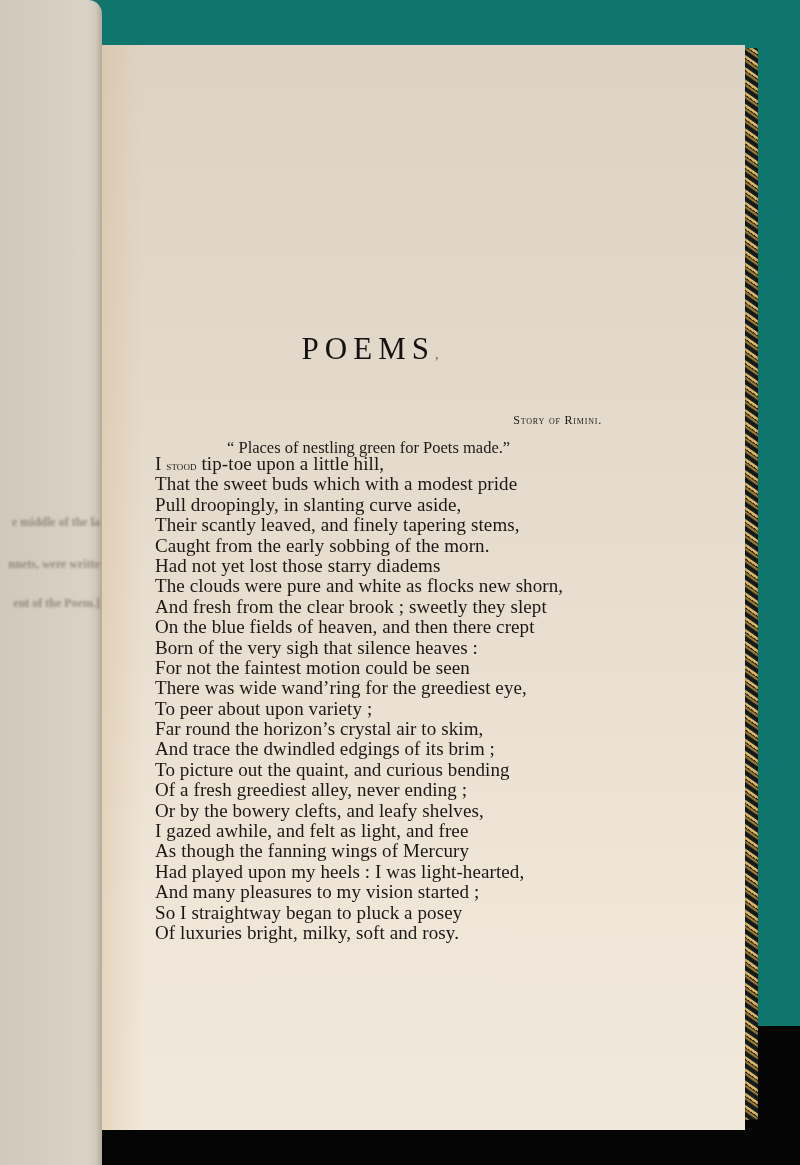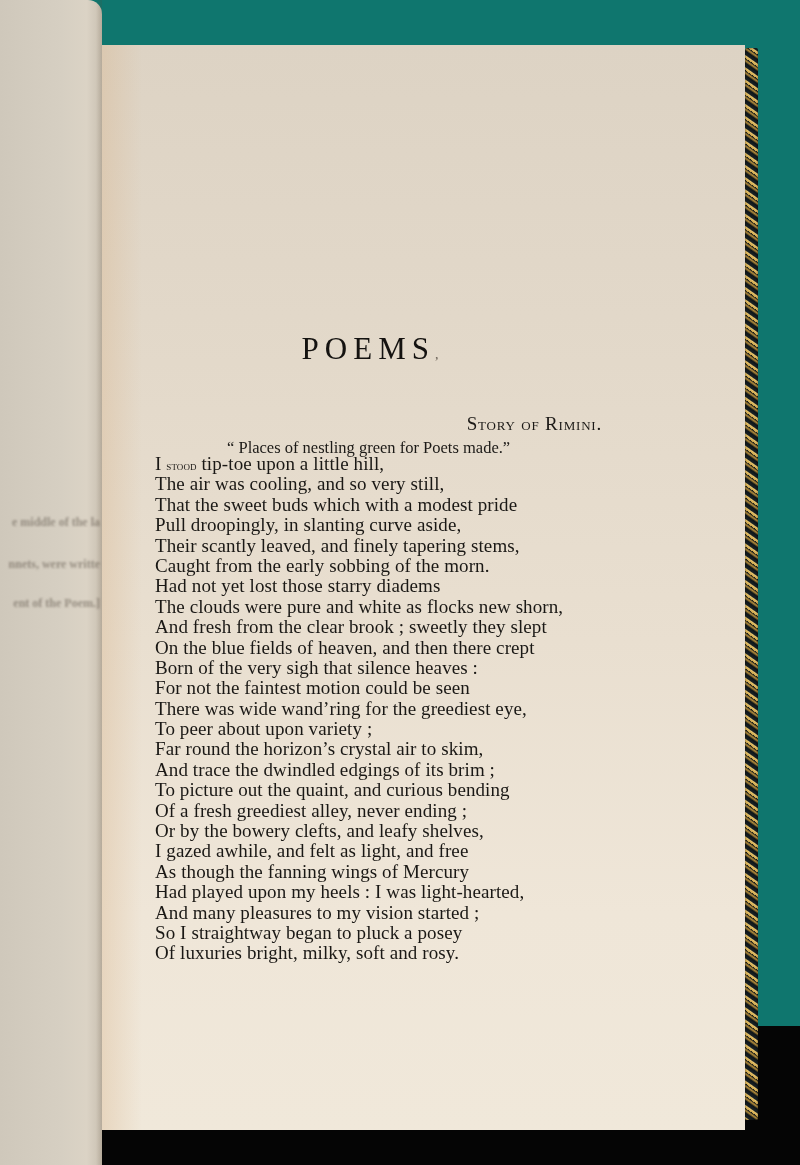--- a/index.html
+++ b/index.html
@@ -97,21 +97,21 @@
       position: absolute;
       left: 125px; top: 353px;
       width: 380px;
       font-size: 16.5px;
       white-space: nowrap;
       margin-top: 40px;
     }
     .attribution {
       position: absolute;
       right: 143px; top: 368px;
-      font-size: 19px;
+      font-size: 12px;
       font-variant: small-caps;
       letter-spacing: 0.8px;
       white-space: nowrap;
     }
     .poem {
       position: absolute;
       left: 53px; top: 409px;
       margin: 0; padding: 0;
       list-style: none;
     }
@@ -144,21 +144,20 @@
 
       <div class="title">
         <span>POEMS</span><span class="trailing-mark">,</span>
       </div>
 
       <div class="epigraph">“ Places of nestling green for Poets made.”</div>
       <div class="attribution">Story of Rimini.</div>
 
       <ul class="poem">
         <li><span>I </span><span class="first-word-small">stood</span><span> tip-toe upon a little hill,</span></li>
-        <li>The air was cooling, and so very still,</li>
         <li>That the sweet buds which with a modest pride</li>
         <li>Pull droopingly, in slanting curve aside,</li>
         <li>Their scantly leaved, and finely tapering stems,</li>
         <li>Caught from the early sobbing of the morn.</li>
         <li>Had not yet lost those starry diadems</li>
         <li>The clouds were pure and white as flocks new shorn,</li>
         <li>And fresh from the clear brook ; sweetly they slept</li>
         <li>On the blue fields of heaven, and then there crept</li>
         <li>Born of the very sigh that silence heaves :</li>
         <li>For not the faintest motion could be seen</li>

